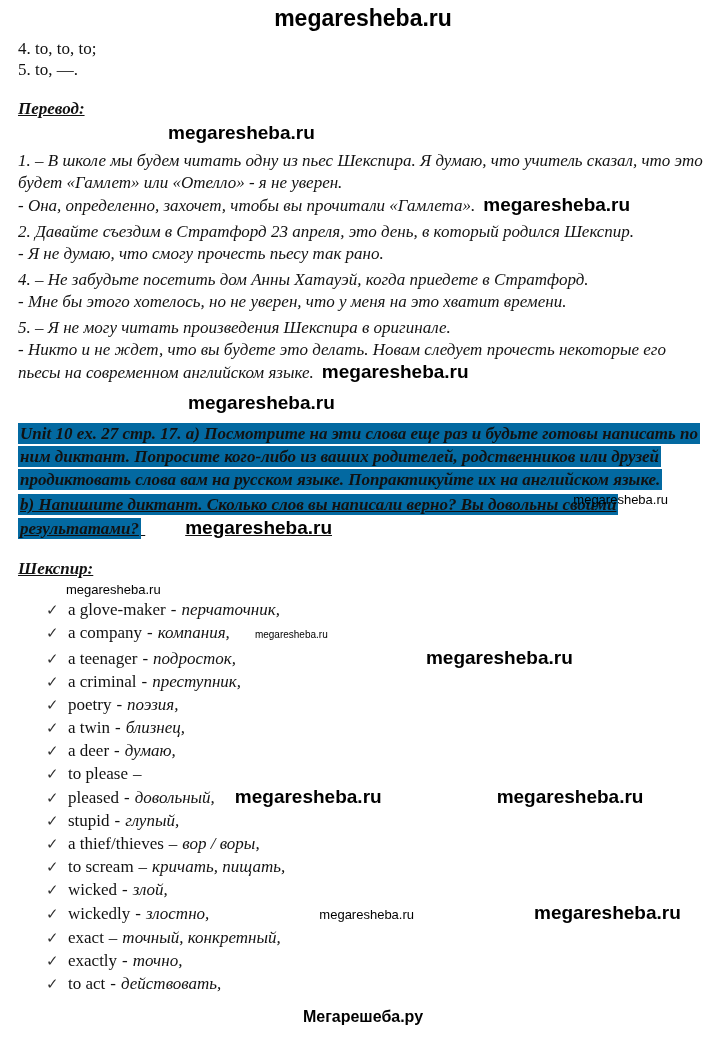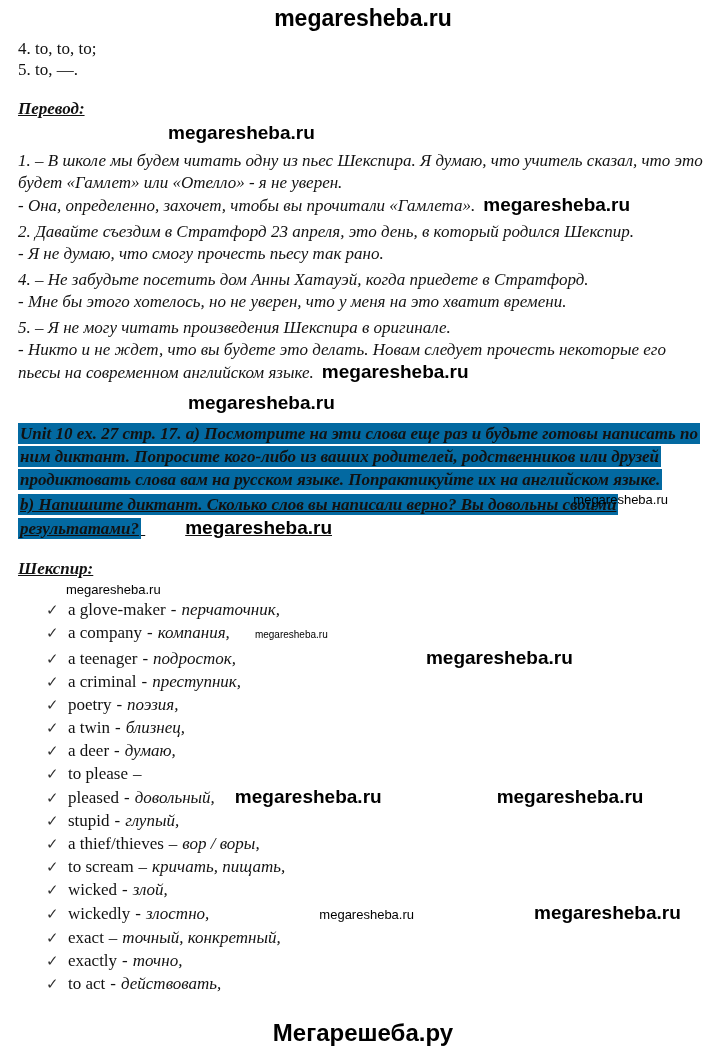--- a/index.html
+++ b/index.html
@@ -14,21 +14,21 @@
   
   .wm {
     font-family:"Liberation Sans", sans-serif;
     font-weight:bold; color:#000; white-space:nowrap;
   }
   .wm-top { display:block; text-align:center; font-size:23px; line-height:28px; }
   .wm-block { display:block; font-size:19px; line-height:26px; }
   .wm-inline { font-size:19px; margin-left:8px; font-style:normal; }
   .wm-small { font-weight:normal; font-size:13px; }
   .wm-tiny { font-weight:normal; font-size:10px; }
-  .wm-bottom { display:block; text-align:center; font-size:24px; line-height:32px; margin-top:22px; }
+  .wm-bottom { display:block; text-align:center; font-size:16px; line-height:32px; margin-top:6px; }
 
   
   .top-answers { margin-top:6px; }
   .top-answers div { line-height:21px; }
 
   
   .sec-heading {
     display:inline-block; margin-top:18px;
     font-style:italic; font-weight:bold; text-decoration:underline;
     line-height:22px;

